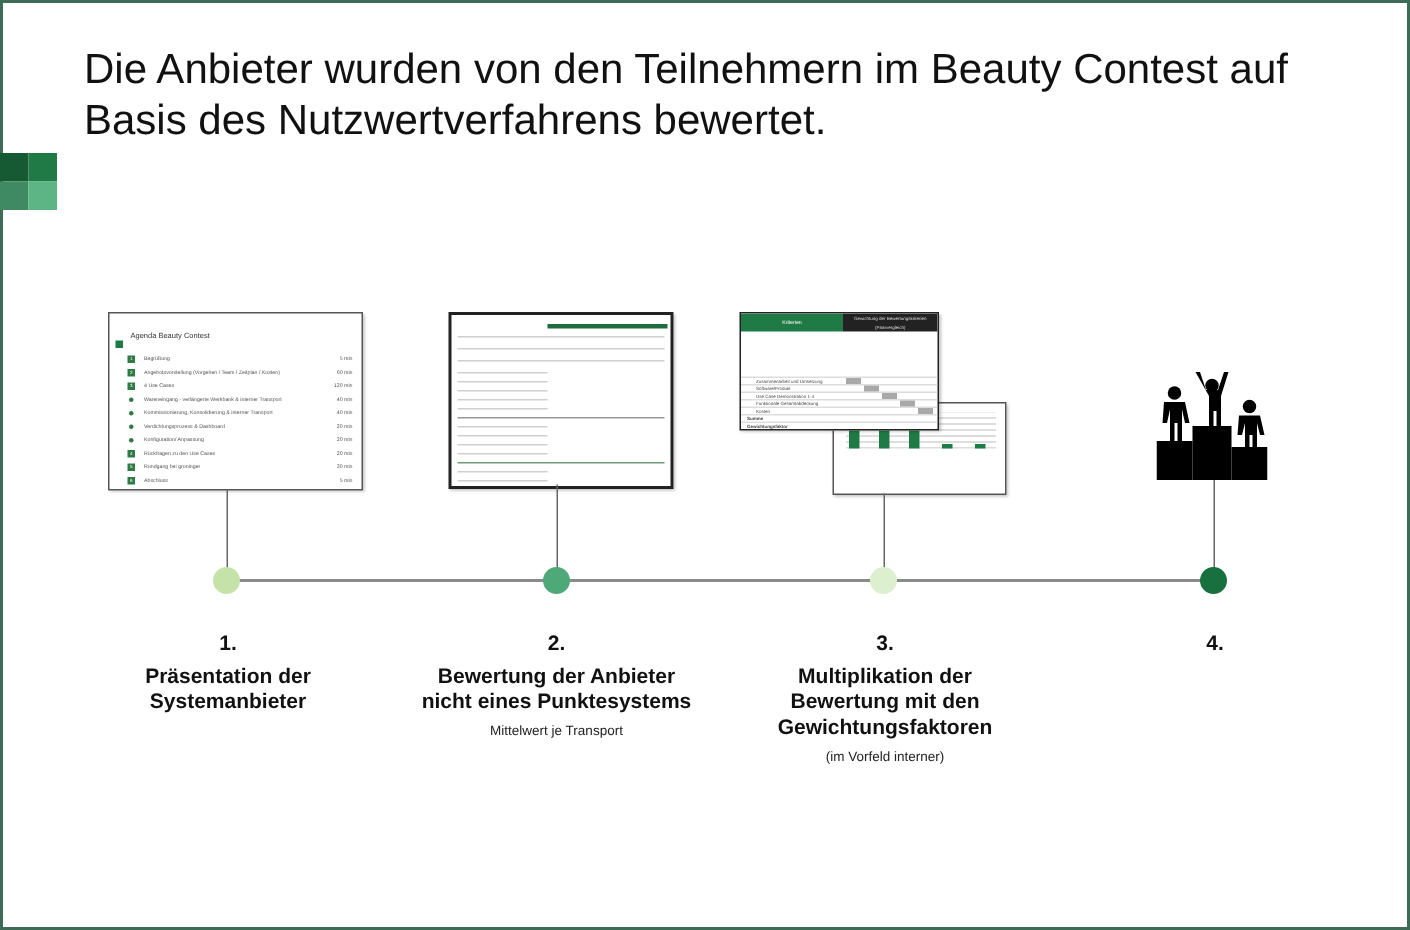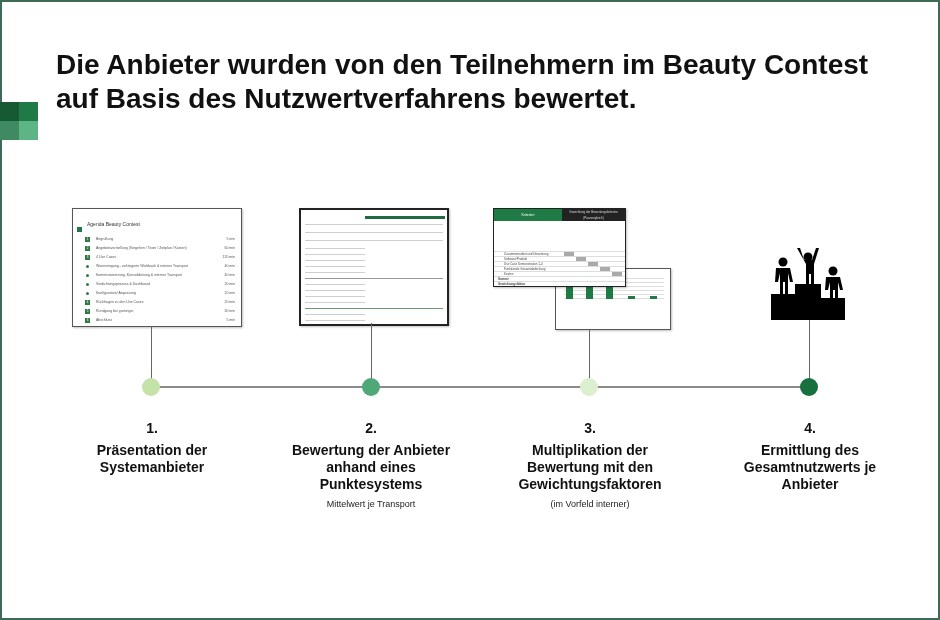--- a/index.html
+++ b/index.html
@@ -5,22 +5,22 @@
   html, body { margin: 0; padding: 0; }
   body {
     width: 940px; height: 620px; position: relative; overflow: hidden;
     background: #ffffff; font-family: "Liberation Sans", sans-serif;
   }
   .frame {
     position: absolute; left: 0; top: 0; width: 936px; height: 616px;
     border: 2px solid #3d6b56; background: #fff;
   }
   .title {
-    position: absolute; left: 56px; top: 48px; width: 860px;
-    font-size: 28px; line-height: 34px; color: #111; font-weight: bold;
+    position: absolute; left: 56px; top: 29px; width: 860px;
+    font-size: 28px; line-height: 34px; color: #111; font-weight: normal;
     margin: 0;
   }
   .logo { position: absolute; left: 0; top: 102px; width: 38px; height: 38px; }
   .logo div { position: absolute; width: 19px; height: 19px; }
   .lq1 { left: 0; top: 0; background: #165a33; }
   .lq2 { left: 19px; top: 0; background: #1f7a45; }
   .lq3 { left: 0; top: 19px; background: #3f8a62; }
   .lq4 { left: 19px; top: 19px; background: #5db585; }
 
   
@@ -197,24 +197,23 @@
     <path d="M55 29 h14 l3 13 h-3 l-2-8 v16 h-3 v-8 h-2 v8 h-3 v-16 l-2 8 h-3z"></path>
   </g>
 </svg>
 
 <div class="step" style="left:72px;top:420px;width:160px">
   <div class="n">1.</div>
   <div class="h">Präsentation der Systemanbieter</div>
 </div>
 <div class="step" style="left:281px;top:420px;width:180px">
   <div class="n">2.</div>
-  <div class="h">Bewertung der Anbieter anhand eines Punktesystems</div>
+  <div class="h">Bewertung der Anbieter nicht eines Punktesystems</div>
   <div class="s">Mittelwert je Transport</div>
 </div>
 <div class="step" style="left:505px;top:420px;width:170px">
   <div class="n">3.</div>
   <div class="h">Multiplikation der Bewertung mit den Gewichtungsfaktoren</div>
   <div class="s">(im Vorfeld interner)</div>
 </div>
 <div class="step" style="left:725px;top:420px;width:170px">
   <div class="n">4.</div>
-  <div class="h">Ermittlung des Gesamtnutzwerts je Anbieter</div>
 </div>
 
 </body></html>

